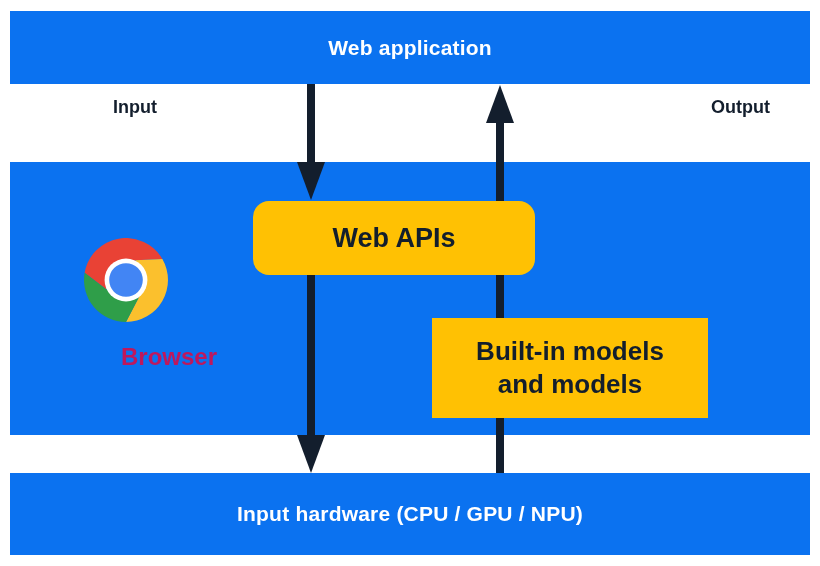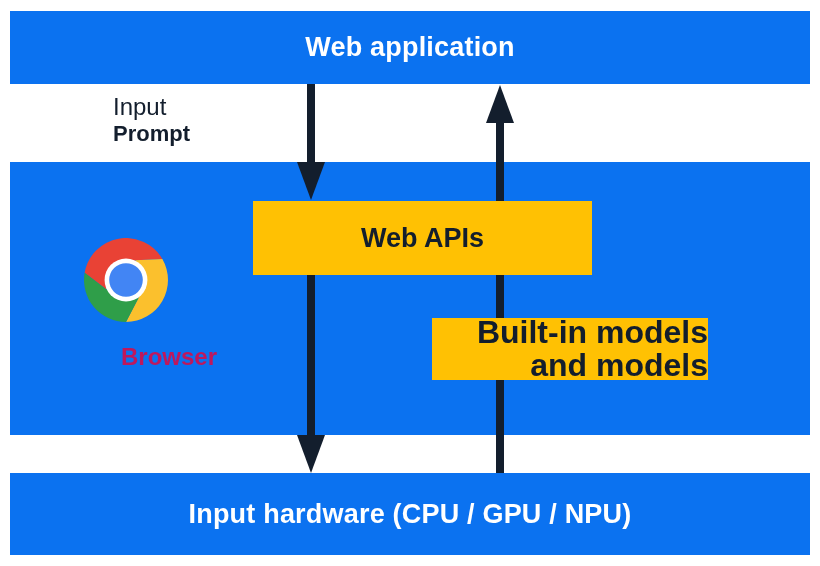--- a/index.html
+++ b/index.html
@@ -9,40 +9,40 @@
   }
   .layer-bar {
     position:absolute; left:10px; width:800px;
     background:var(--layer-blue, #0B72F0);
   }
   .bar-top    { top:11px;  height:73px; }
   .bar-middle { top:162px; height:273px; }
   .bar-bottom { top:473px; height:82px; }
   .bar-title {
     display:flex; align-items:center; justify-content:center;
-    width:100%; height:100%; color:#ffffff; font-weight:700; font-size:27px;
+    width:100%; height:100%; color:#ffffff; font-weight:700; font-size:21px;
     letter-spacing:0.2px;
   }
   
   .io-input  { position:absolute; left:113px; top:95px; text-align:left; }
   .io-output { position:absolute; right:50px; top:95px; text-align:right; }
-  .io-kicker { font-size:24px; line-height:24px; font-weight:400; color:var(--ink-navy, #131E2D); }
+  .io-kicker { font-size:18px; line-height:24px; font-weight:700; color:var(--ink-navy, #131E2D); }
   .io-value  { font-size:22px; line-height:29px; font-weight:700; color:var(--ink-navy, #131E2D); }
   
   .arrow-line, .arrow-head { position:absolute; background:var(--ink-navy, #131E2D); z-index:1; }
   .head-down { clip-path:polygon(50% 100%, 0 0, 100% 0); }
   .head-up   { clip-path:polygon(50% 0, 0 100%, 100% 100%); }
   
   .accent-box {
     position:absolute; z-index:2; background:var(--accent-yellow, #FFC103);
     display:flex; flex-direction:column; align-items:center; justify-content:center;
     color:var(--ink-navy, #131E2D); font-weight:700; text-align:center;
   }
-  .box-web-apis { left:253px; top:201px; width:339px; height:74px; font-size:27px; }
-  .box-builtin  { left:432px; top:318px; width:276px; height:62px; font-size:32px; line-height:33px;align-items:flex-end; }
+  .box-web-apis { left:253px; top:201px; width:282px; height:74px; font-size:27px;border-radius:16px; }
+  .box-builtin  { left:432px; top:318px; width:276px; height:100px; font-size:26px; line-height:33px; }
   
   .chrome-icon { position:absolute; left:84px; top:238px; width:84px; height:84px; z-index:3; }
   .chrome-icon .seg-red    { fill:var(--chrome-red, #E94235); }
   .chrome-icon .seg-yellow { fill:var(--chrome-yellow, #FBC02D); }
   .chrome-icon .seg-green  { fill:var(--chrome-green, #2F9E49); }
   .chrome-icon .ring       { fill:#ffffff; }
   .chrome-icon .hub        { fill:var(--chrome-blue, #4285F4); }
   .browser-label {
     position:absolute; left:35px; top:343px; width:182px; z-index:3;
     text-align:right; color:#be185d; font-weight:700; font-size:24px;
@@ -52,23 +52,23 @@
 <body>
 
 <div class="stage">
 
   <div class="layer-bar bar-top">
     <div class="bar-title">Web application</div>
   </div>
 
   <div class="io-input">
     <div class="io-kicker">Input</div>
-    <div class="io-value">Prompt</div>
   </div>
   <div class="io-output">
+    <div class="io-kicker">Output</div>
   </div>
 
   <div class="layer-bar bar-middle"></div>
 
   <div class="arrow-line" style="left:307px; top:84px;  width:8px;  height:81px;"></div>
   <div class="arrow-head head-down" style="left:297px; top:162px; width:28px; height:38px;"></div>
   <div class="arrow-line" style="left:307px; top:275px; width:8px;  height:161px;"></div>
   <div class="arrow-head head-down" style="left:297px; top:435px; width:28px; height:38px;"></div>
 
   <div class="arrow-head head-up" style="left:486px; top:85px; width:28px; height:38px;"></div>

